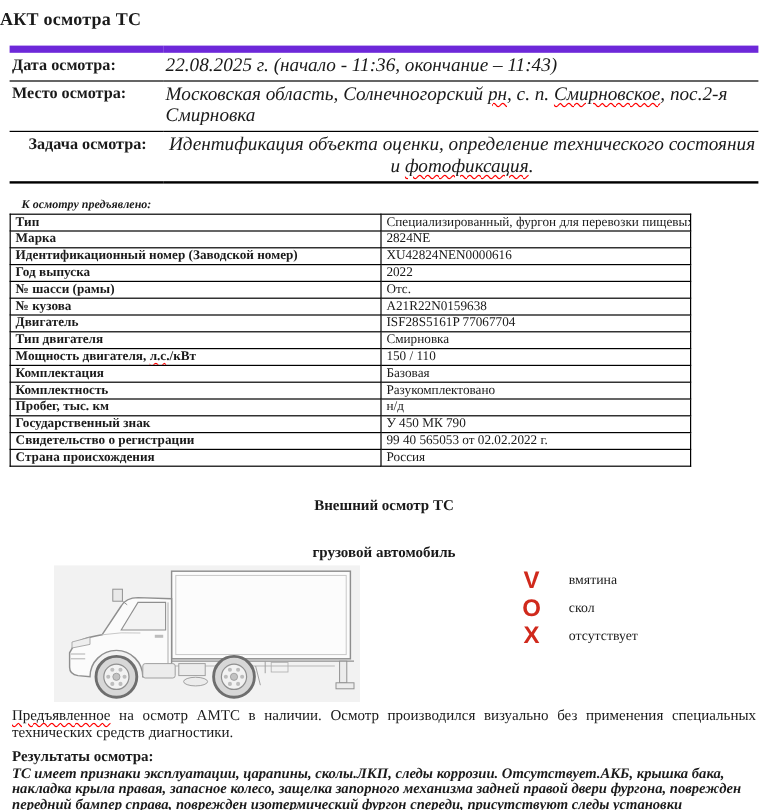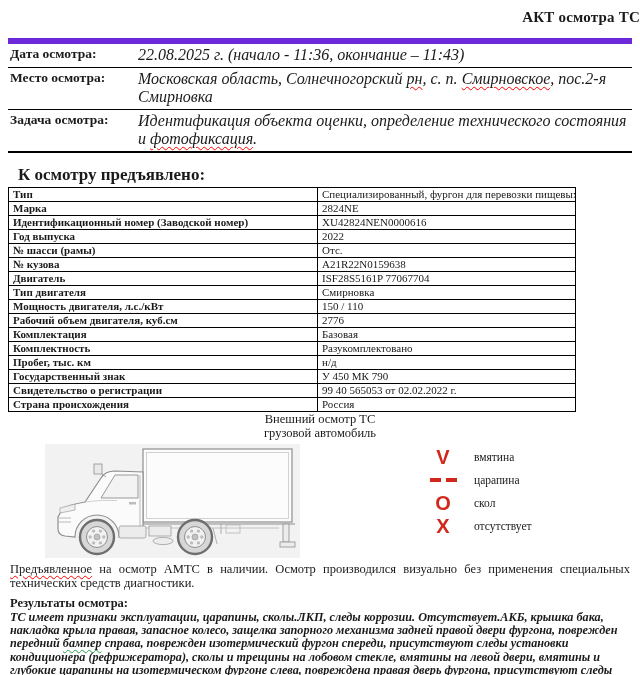--- a/index.html
+++ b/index.html
@@ -3,46 +3,46 @@
 <meta charset="utf-8">
 <style>
   html,body { margin:0; padding:0; background:#ffffff; }
   body {
     width:640px; height:675px; overflow:hidden;
     font-family:"Liberation Serif", serif;
     color:#1a1a1a;
     -webkit-font-smoothing:antialiased;
   }
   .doc-title {
-    text-align:right; font-weight:bold; font-size:15px;
+    text-align:left; font-weight:bold; font-size:15px;
     margin:9px 0 7px 0; letter-spacing:.2px;
   }
   
   .info-table {
     width:624px; margin:12px 8px; border-collapse:collapse;
     border-top:6px solid #6d28d9;
   }
   .info-table td { border-bottom:1px solid #000; padding:2px 0 3px 2px; vertical-align:top; }
-  .info-table tr.last td { border-bottom:2px solid #000; }
+  .info-table tr.last td { border-bottom:2px solid #000;text-align:center; }
   td.ilabel { width:126px; font-weight:bold; font-size:13.5px; }
   td.ivalue { font-style:italic; font-size:16px; }
   
-  .section-head { margin:6px 8px 2px 18px; font-weight:bold; font-size:17px; }
+  .section-head { margin:6px 8px 2px 18px; font-weight:bold; font-size:10px;font-style:italic; }
   
   .vehicle-table {
     width:568px; margin:1px 8px 0 8px; border-collapse:collapse;
     font-size:11px; table-layout:fixed;
   }
   .vehicle-table td {
     border:1px solid #000; padding:0 4px 1px 4px;
     height:12px; line-height:12px; overflow:hidden; white-space:nowrap;
   }
   td.vlabel { width:300px; font-weight:bold; }
   
-  .center-head { text-align:center; font-weight:normal; font-size:12.5px; line-height:14px; }
+  .center-head { text-align:center; font-weight:bold; font-size:12.5px; line-height:14px;margin-top:25px; }
   .center-head:first-of-type { margin-top:6px; }
   .exterior { display:flex; align-items:flex-start; margin:4px 0 0 45px; }
   .truck-wrap { width:255px; height:114px; flex:none; }
   .legend { margin-left:122px; margin-top:1px; }
   .legend-row { display:flex; align-items:center; height:23px; }
   .legend-symbol {
     width:42px; text-align:center; flex:none;
     font-family:"Liberation Sans", sans-serif;
     font-weight:bold; font-size:20px; line-height:20px; color:#d0291c;
   }
@@ -123,24 +123,20 @@
         <td class="vlabel">Двигатель</td>
         <td>ISF28S5161P 77067704</td>
       </tr>
   <tr>
         <td class="vlabel">Тип двигателя</td>
         <td>Смирновка</td>
       </tr>
   <tr>
     <td class="vlabel"><span>Мощность двигателя, </span><span class="sq-red">л.с</span><span>./кВт</span></td>
     <td>150 / 110</td>
-  </tr>
-  <tr>
-    <td class="vlabel"><span>Рабочий объем двигателя, </span><span class="sq-red">куб.см</span><span></span></td>
-    <td>2776</td>
   </tr>
   <tr>
         <td class="vlabel">Комплектация</td>
         <td>Базовая</td>
       </tr>
   <tr>
         <td class="vlabel">Комплектность</td>
         <td>Разукомплектовано</td>
       </tr>
   <tr>
@@ -216,27 +212,20 @@
         <circle cx="146.6" cy="87.1" r="1.7" fill="#bdbdbd"></circle>
         <circle cx="153.4" cy="87.1" r="1.7" fill="#bdbdbd"></circle>
     </svg>
   </div>
   <div class="legend">
     <div class="legend-row">
       <span class="legend-symbol">V</span>
       <span class="legend-label">вмятина</span>
     </div>
     <div class="legend-row">
-      <span class="dash-icon">
-          <i></i>
-          <i></i>
-        </span>
-      <span class="legend-label">царапина</span>
-    </div>
-    <div class="legend-row">
       <span class="legend-symbol">O</span>
       <span class="legend-label">скол</span>
     </div>
     <div class="legend-row">
       <span class="legend-symbol">X</span>
       <span class="legend-label">отсутствует</span>
     </div>
   </div>
 </div>
 

